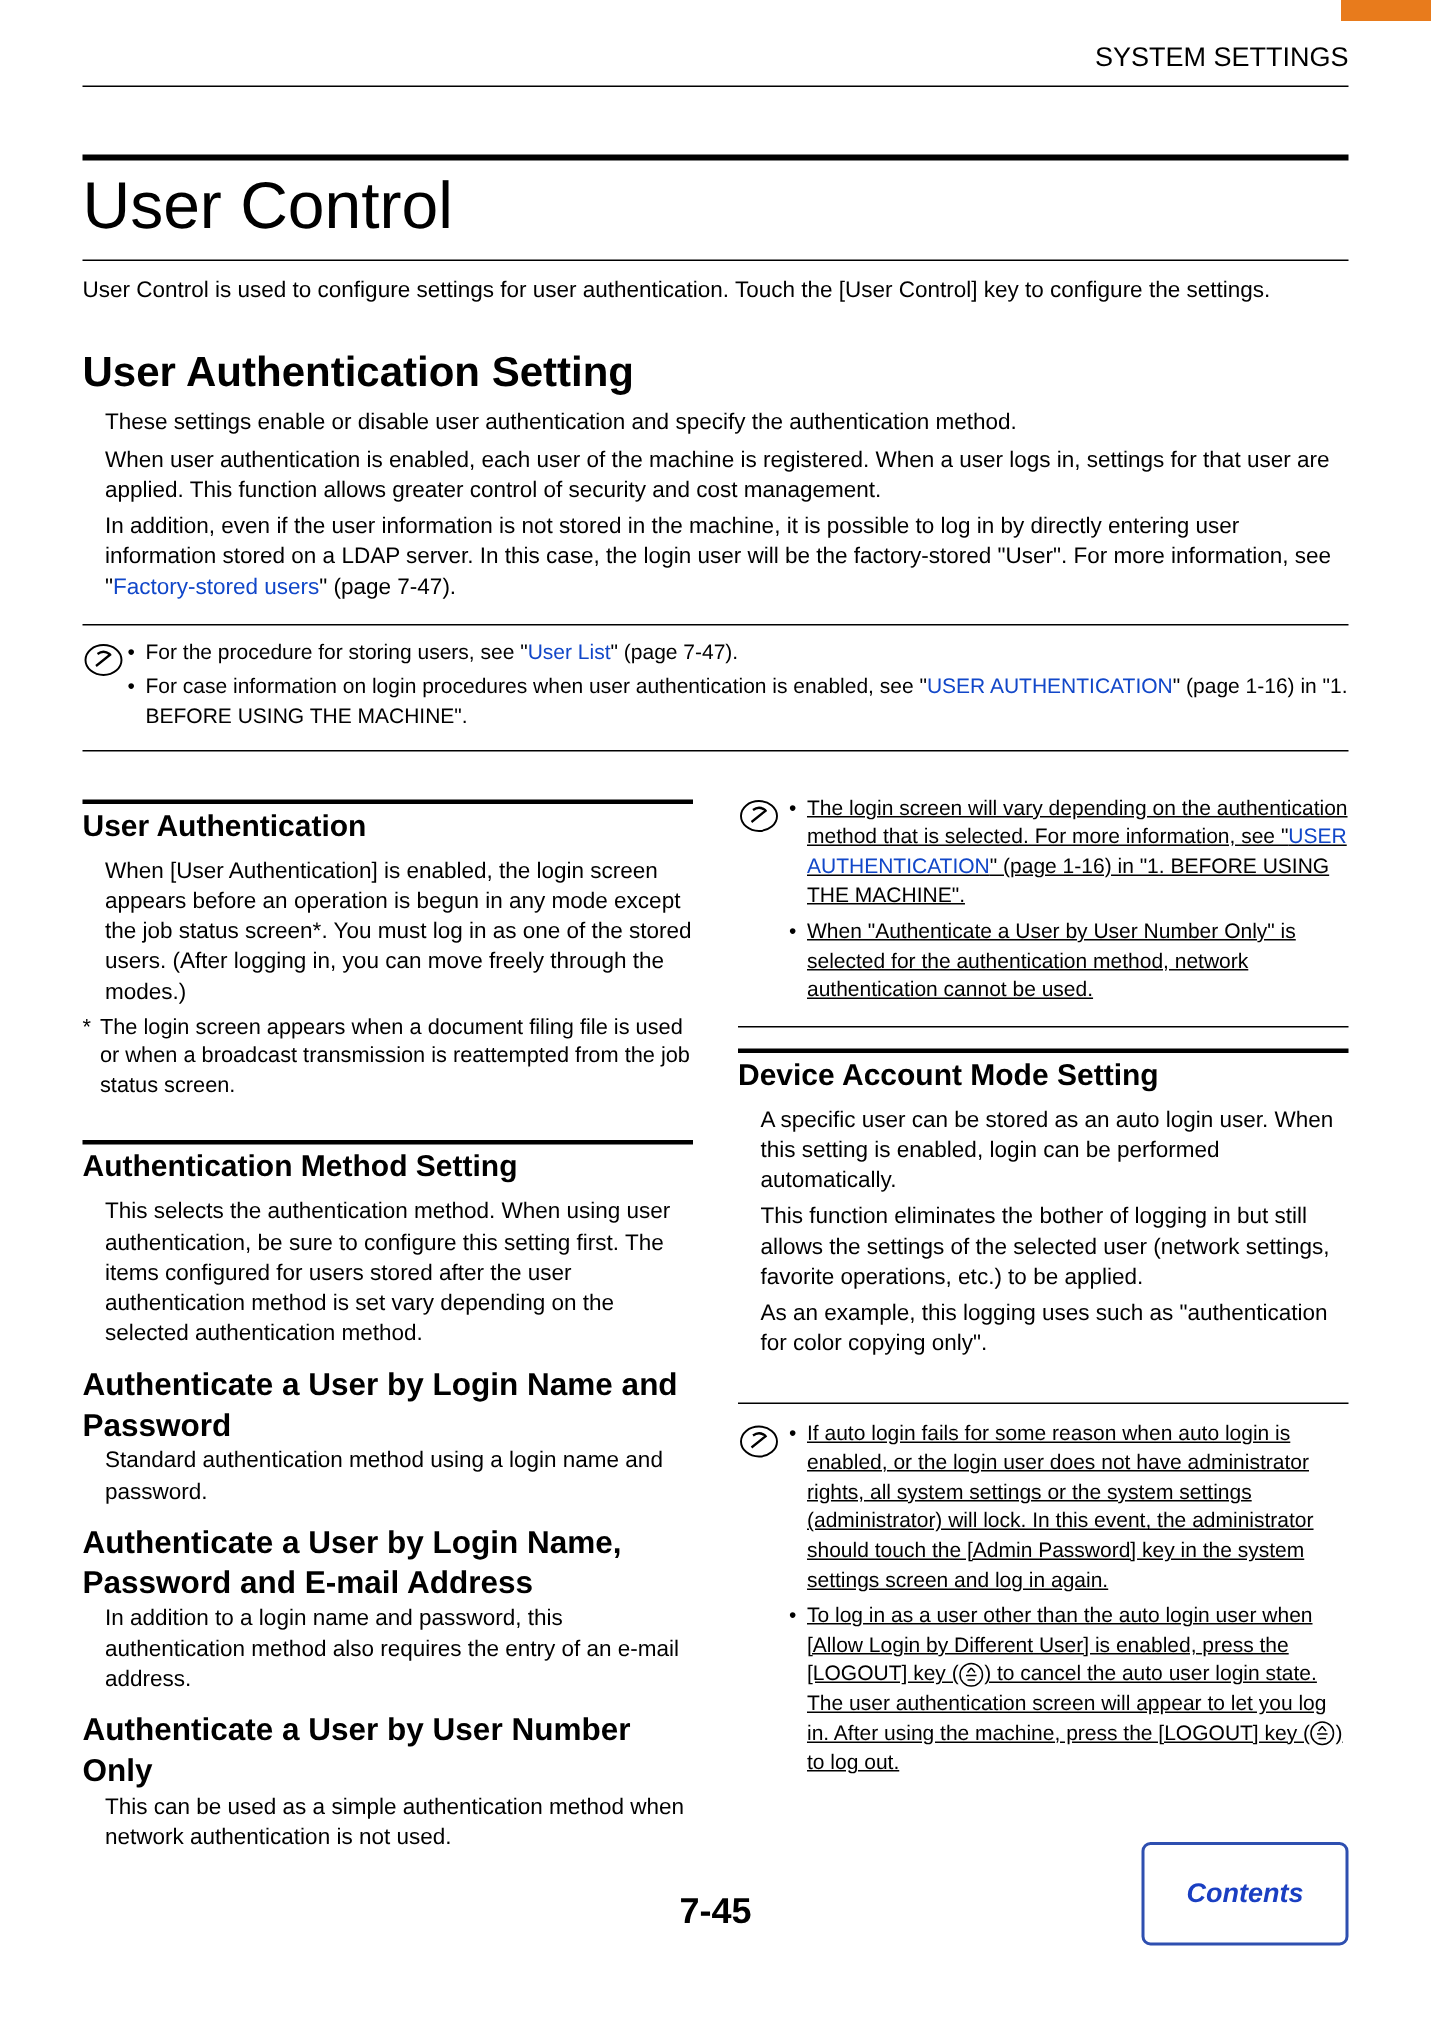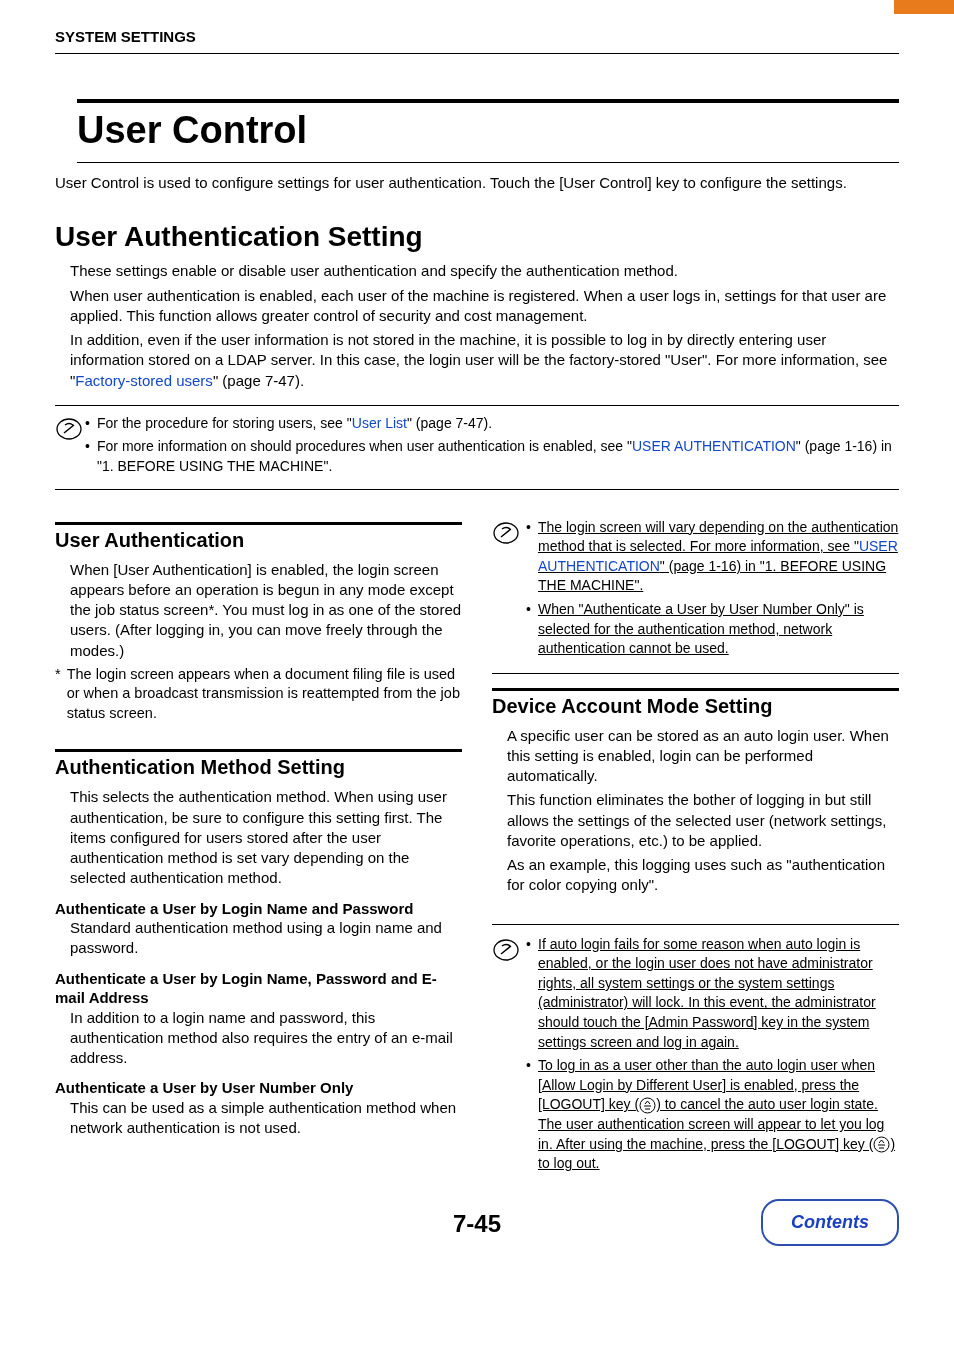--- a/index.html
+++ b/index.html
@@ -19,32 +19,31 @@
     width: 60px;
   }
   .page-wrap {
     padding: 28px 55px 30px 55px;
     position: relative;
   }
   .header-band {
     border-bottom: 1px solid #000;
     padding-bottom: 8px;
     margin-bottom: 45px;
-    text-align: left;
-    font-weight: bold;
-    font-size: 15px;
+    text-align: right;
+    font-weight: normal;
+    font-size: 18px;
   }
   .h1 {
     border-top: 4px solid #000;
     border-bottom: 1px solid #000;
     padding: 6px 0 10px 0;
-    font-size: 38px;
-    font-weight: bold;
+    font-size: 44px;
+    font-weight: normal;
     margin-bottom: 10px;
-    margin-left: 22px;
   }
   .intro {
     font-size: 15px;
     margin-bottom: 28px;
     line-height: 1.35;
   }
   .h2 {
     font-size: 28px;
     font-weight: bold;
     margin-bottom: 8px;
@@ -120,37 +119,37 @@
   .footnote {
     font-size: 14.5px;
     line-height: 1.35;
     display: flex;
     gap: 6px;
     margin-top: 4px;
   }
   .footnote .star { flex: 0 0 auto; }
   .bold {
     font-weight: bold;
-    font-size: 15px;
+    font-size: 21px;
     margin-top: 10px;
     line-height: 1.3;
   }
   .page-number {
     text-align: center;
     font-size: 24px;
     font-weight: bold;
     margin-top: 22px;
   }
   .contents-btn {
     position: absolute;
     right: 55px;
     bottom: 22px;
     border: 2px solid #2e4fb0;
-    border-radius: 18px;
-    padding: 11px 28px;
+    border-radius: 6px;
+    padding: 22px 28px;
     color: #1a3fc2;
     font-weight: bold;
     font-style: italic;
     font-size: 18px;
     background: #fff;
   }
   .logout-key {
     display: inline-flex;
     vertical-align: middle;
   }
@@ -180,21 +179,21 @@
       <svg viewBox="0 0 26 26">
           <ellipse cx="13" cy="13" rx="12" ry="10" fill="none" stroke="#000" stroke-width="1.3"></ellipse>
           <path d="M8 17 L18 9 M9 9 Q13 6 17 9" fill="none" stroke="#000" stroke-width="1.5"></path>
         </svg>
     </div>
     <ul class="bullets">
       <li>
         <span>For the procedure for storing users, see "</span><span class="link">User List</span><span>" (page 7-47).</span>
       </li>
       <li>
-        <span>For more information on should procedures when user authentication is enabled, see "</span><span class="link">USER AUTHENTICATION</span><span>" (page 1-16) in "1. BEFORE USING THE MACHINE".</span>
+        <span>For case information on login procedures when user authentication is enabled, see "</span><span class="link">USER AUTHENTICATION</span><span>" (page 1-16) in "1. BEFORE USING THE MACHINE".</span>
       </li>
     </ul>
   </div>
 
   <div class="cols">
 
     <div class="col">
       <div class="h3-rule"></div>
       <div class="h3">User Authentication</div>
       <div class="para">When [User Authentication] is enabled, the login screen appears before an operation is begun in any mode except the job status screen*. You must log in as one of the stored users. (After logging in, you can move freely through the modes.)</div>

